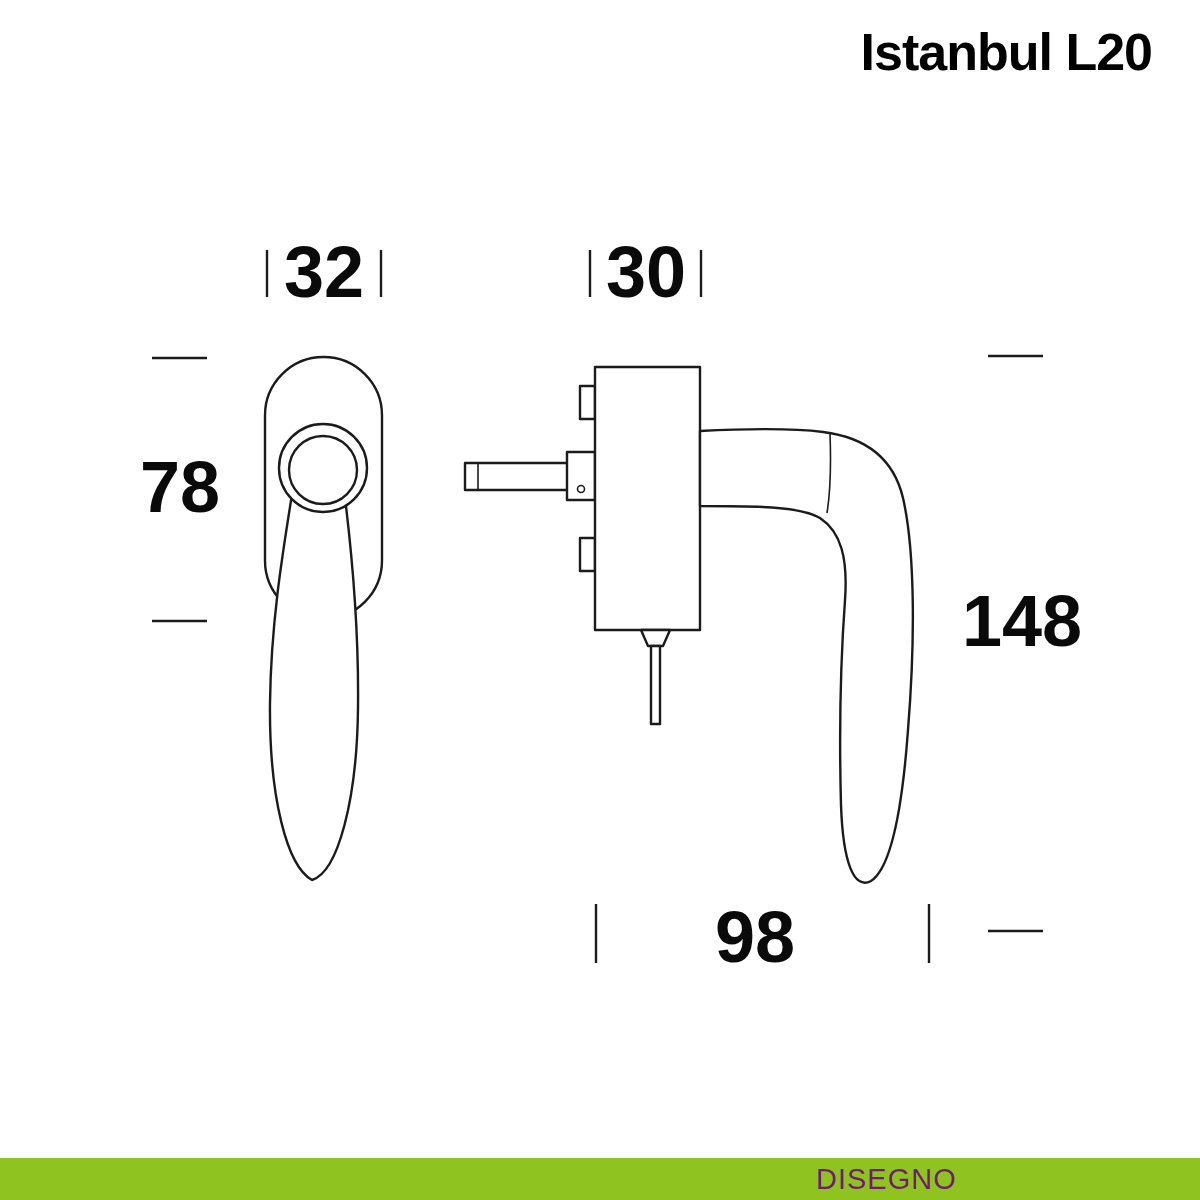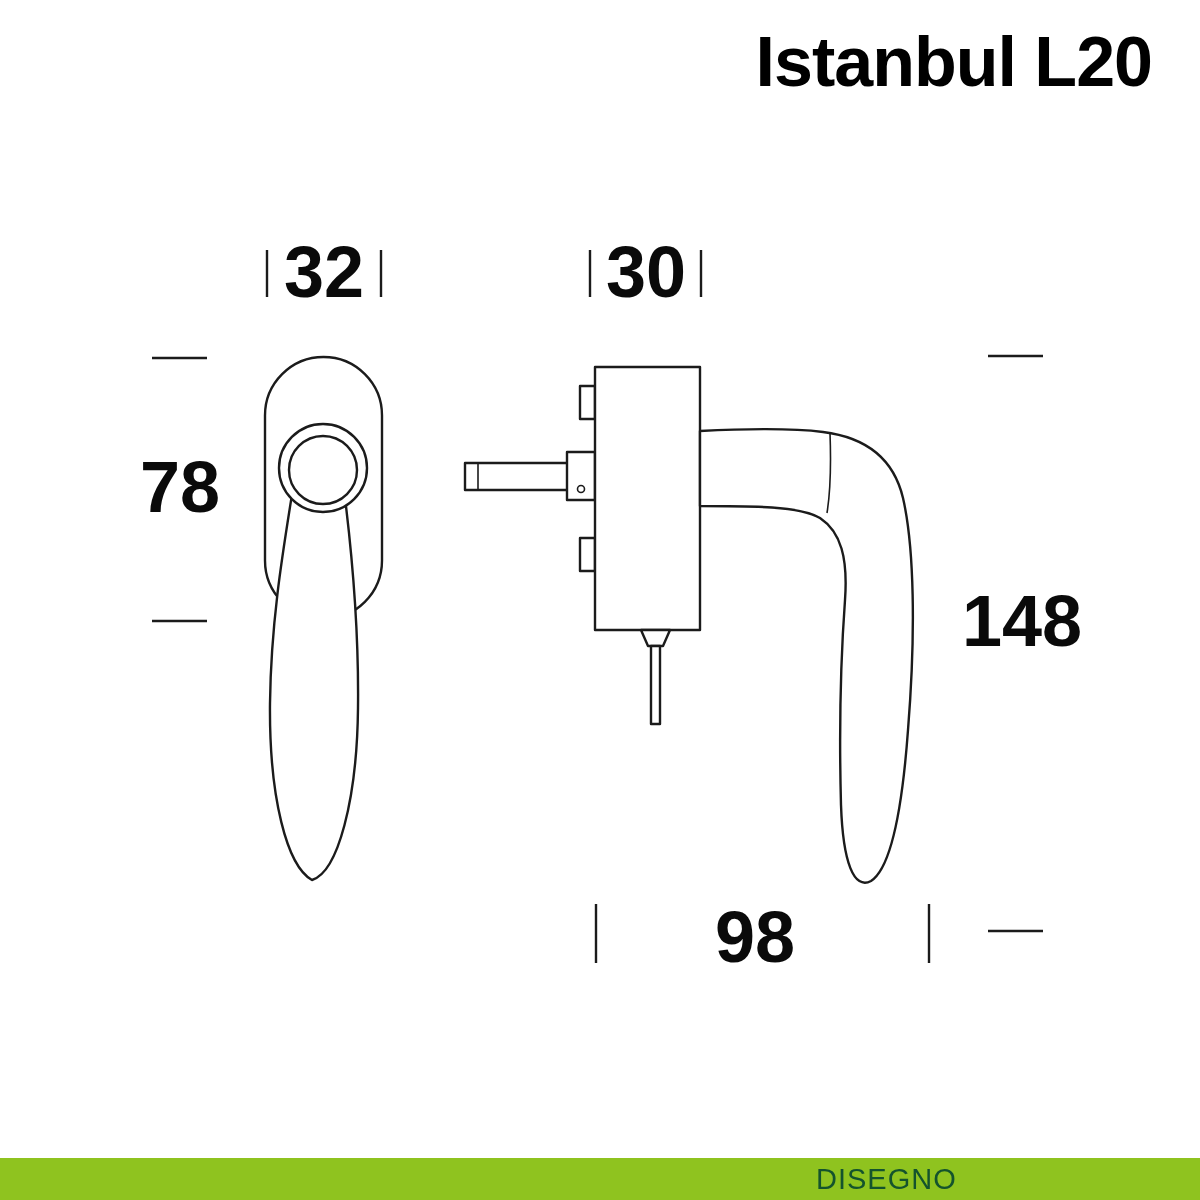--- a/index.html
+++ b/index.html
@@ -12,21 +12,21 @@
     position: relative;
     width: 1200px;
     height: 1200px;
     background: #ffffff;
     overflow: hidden;
   }
   .title {
     position: absolute;
     top: 22px;
     right: 48px;
-    font-size: 70px;
+    font-size: 52px;
     font-weight: bold;
     letter-spacing: -1px;
     color: #000000;
     white-space: nowrap;
   }
   svg.drawing {
     position: absolute;
     left: 0;
     top: 0;
     width: 1200px;
@@ -67,21 +67,21 @@
     height: 42px;
     background: #8fc31f;
   }
   .footer-brand {
     position: absolute;
     left: 816px;
     top: 0;
     line-height: 42px;
     font-size: 29px;
     letter-spacing: 1px;
-    color: #14532d;
+    color: #701a75;
     font-weight: normal;
   }
 </style>
 </head>
 <body>
 
 <div class="canvas">
 
   <div class="title">Istanbul L20</div>
 

